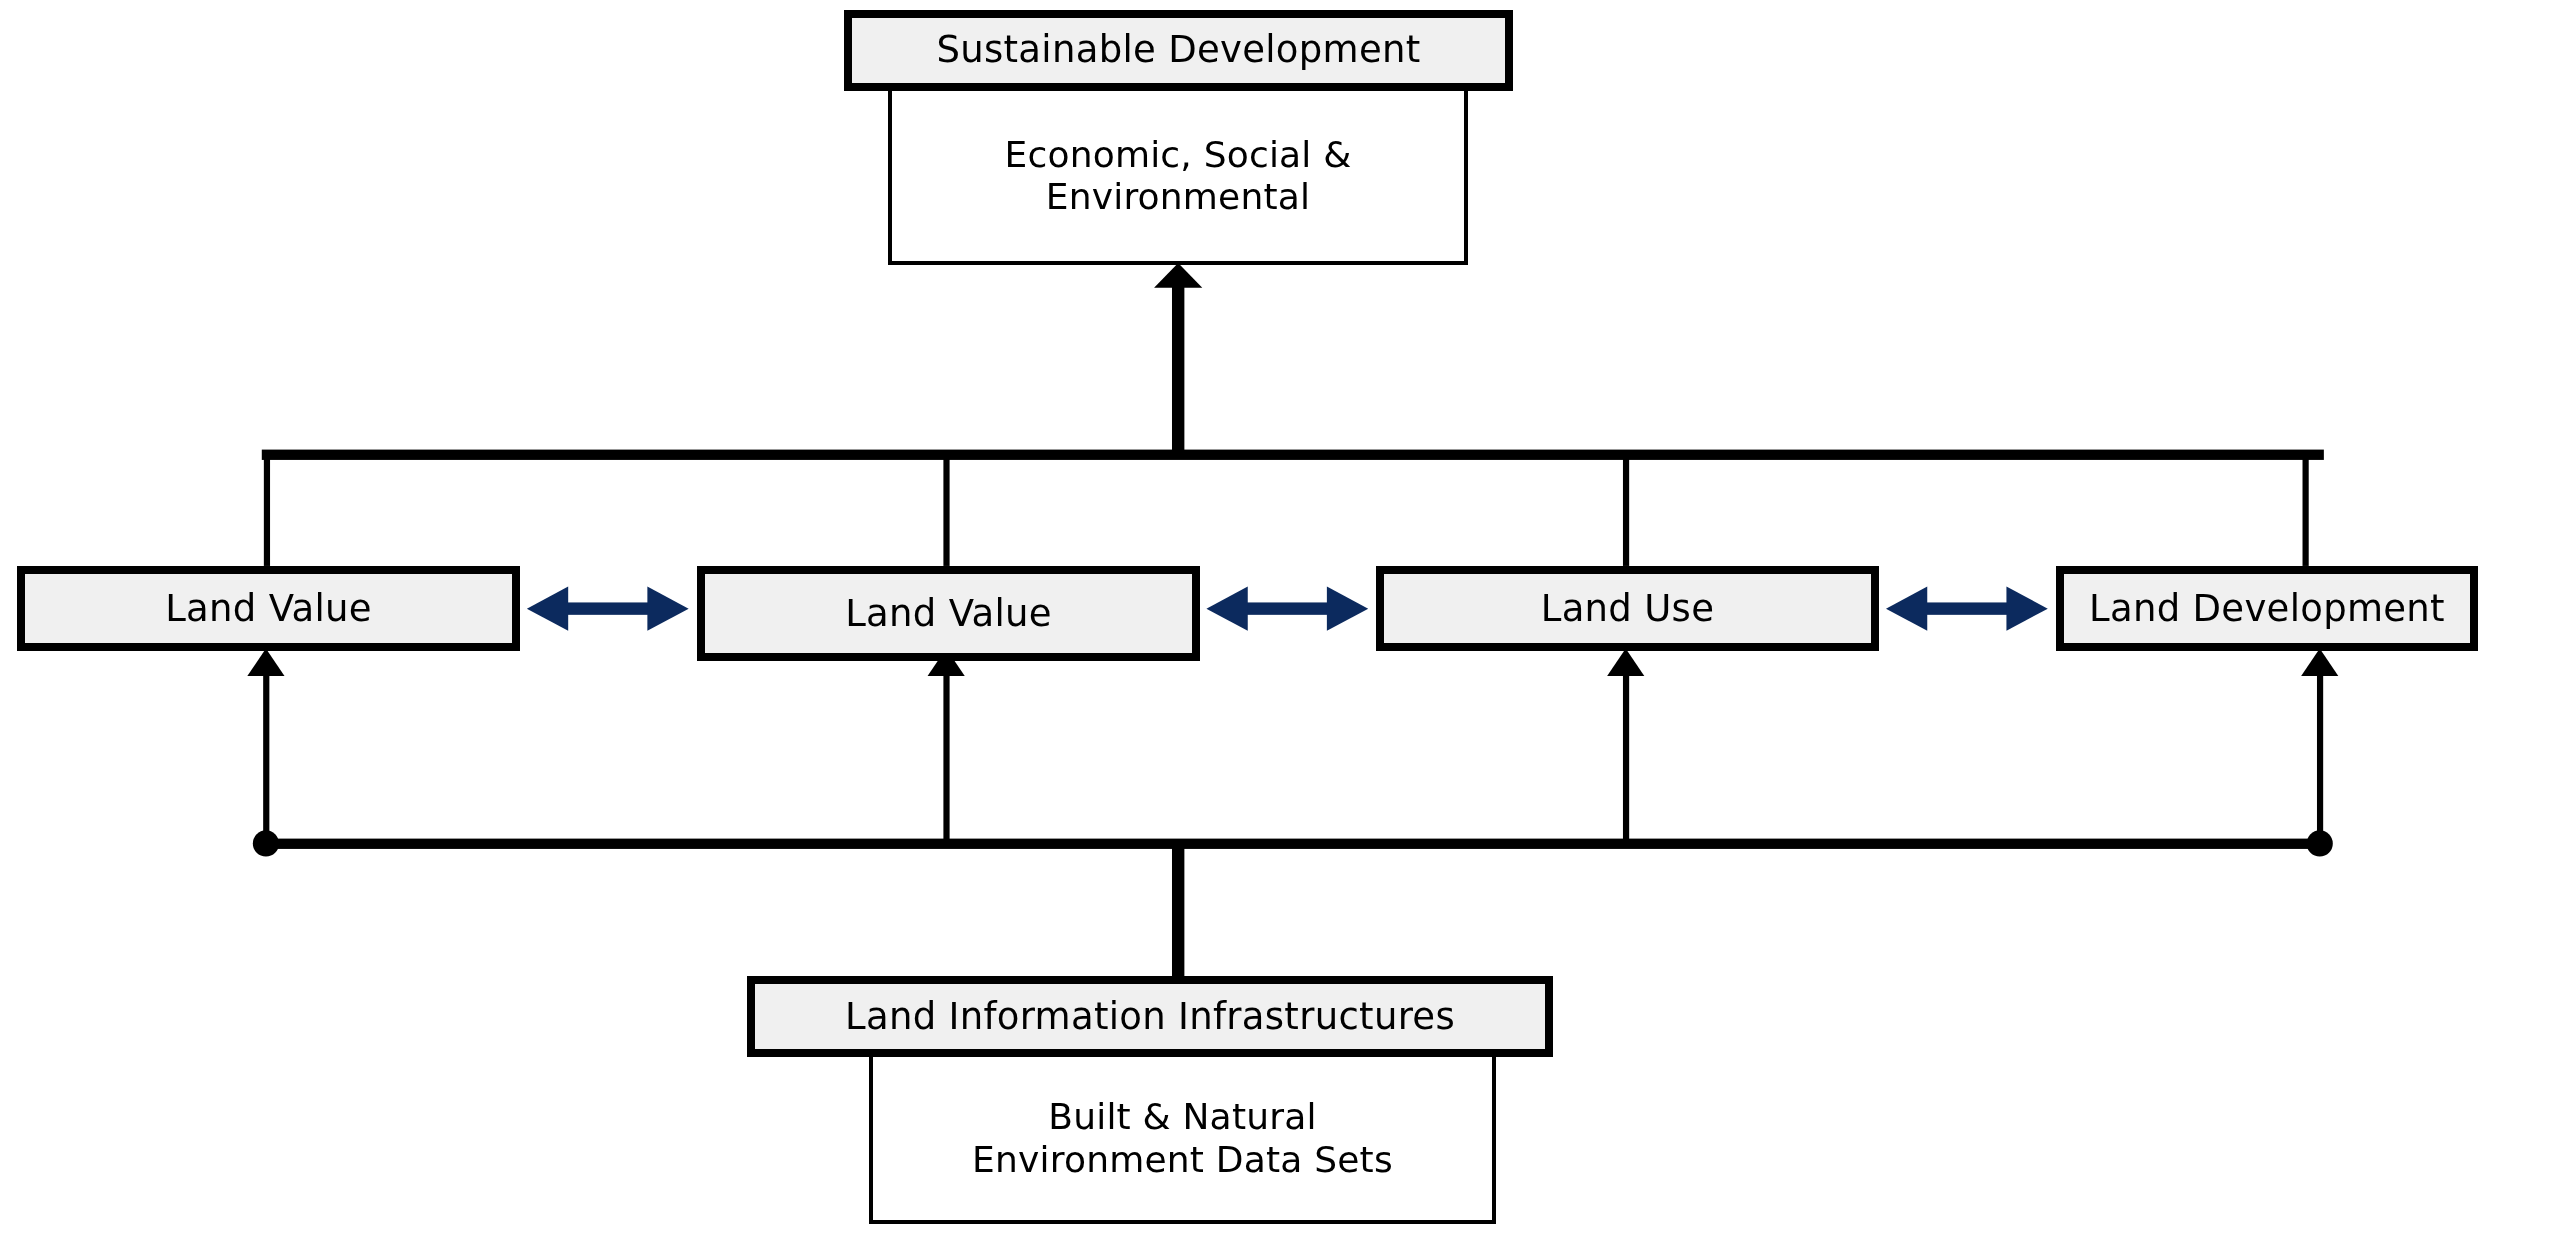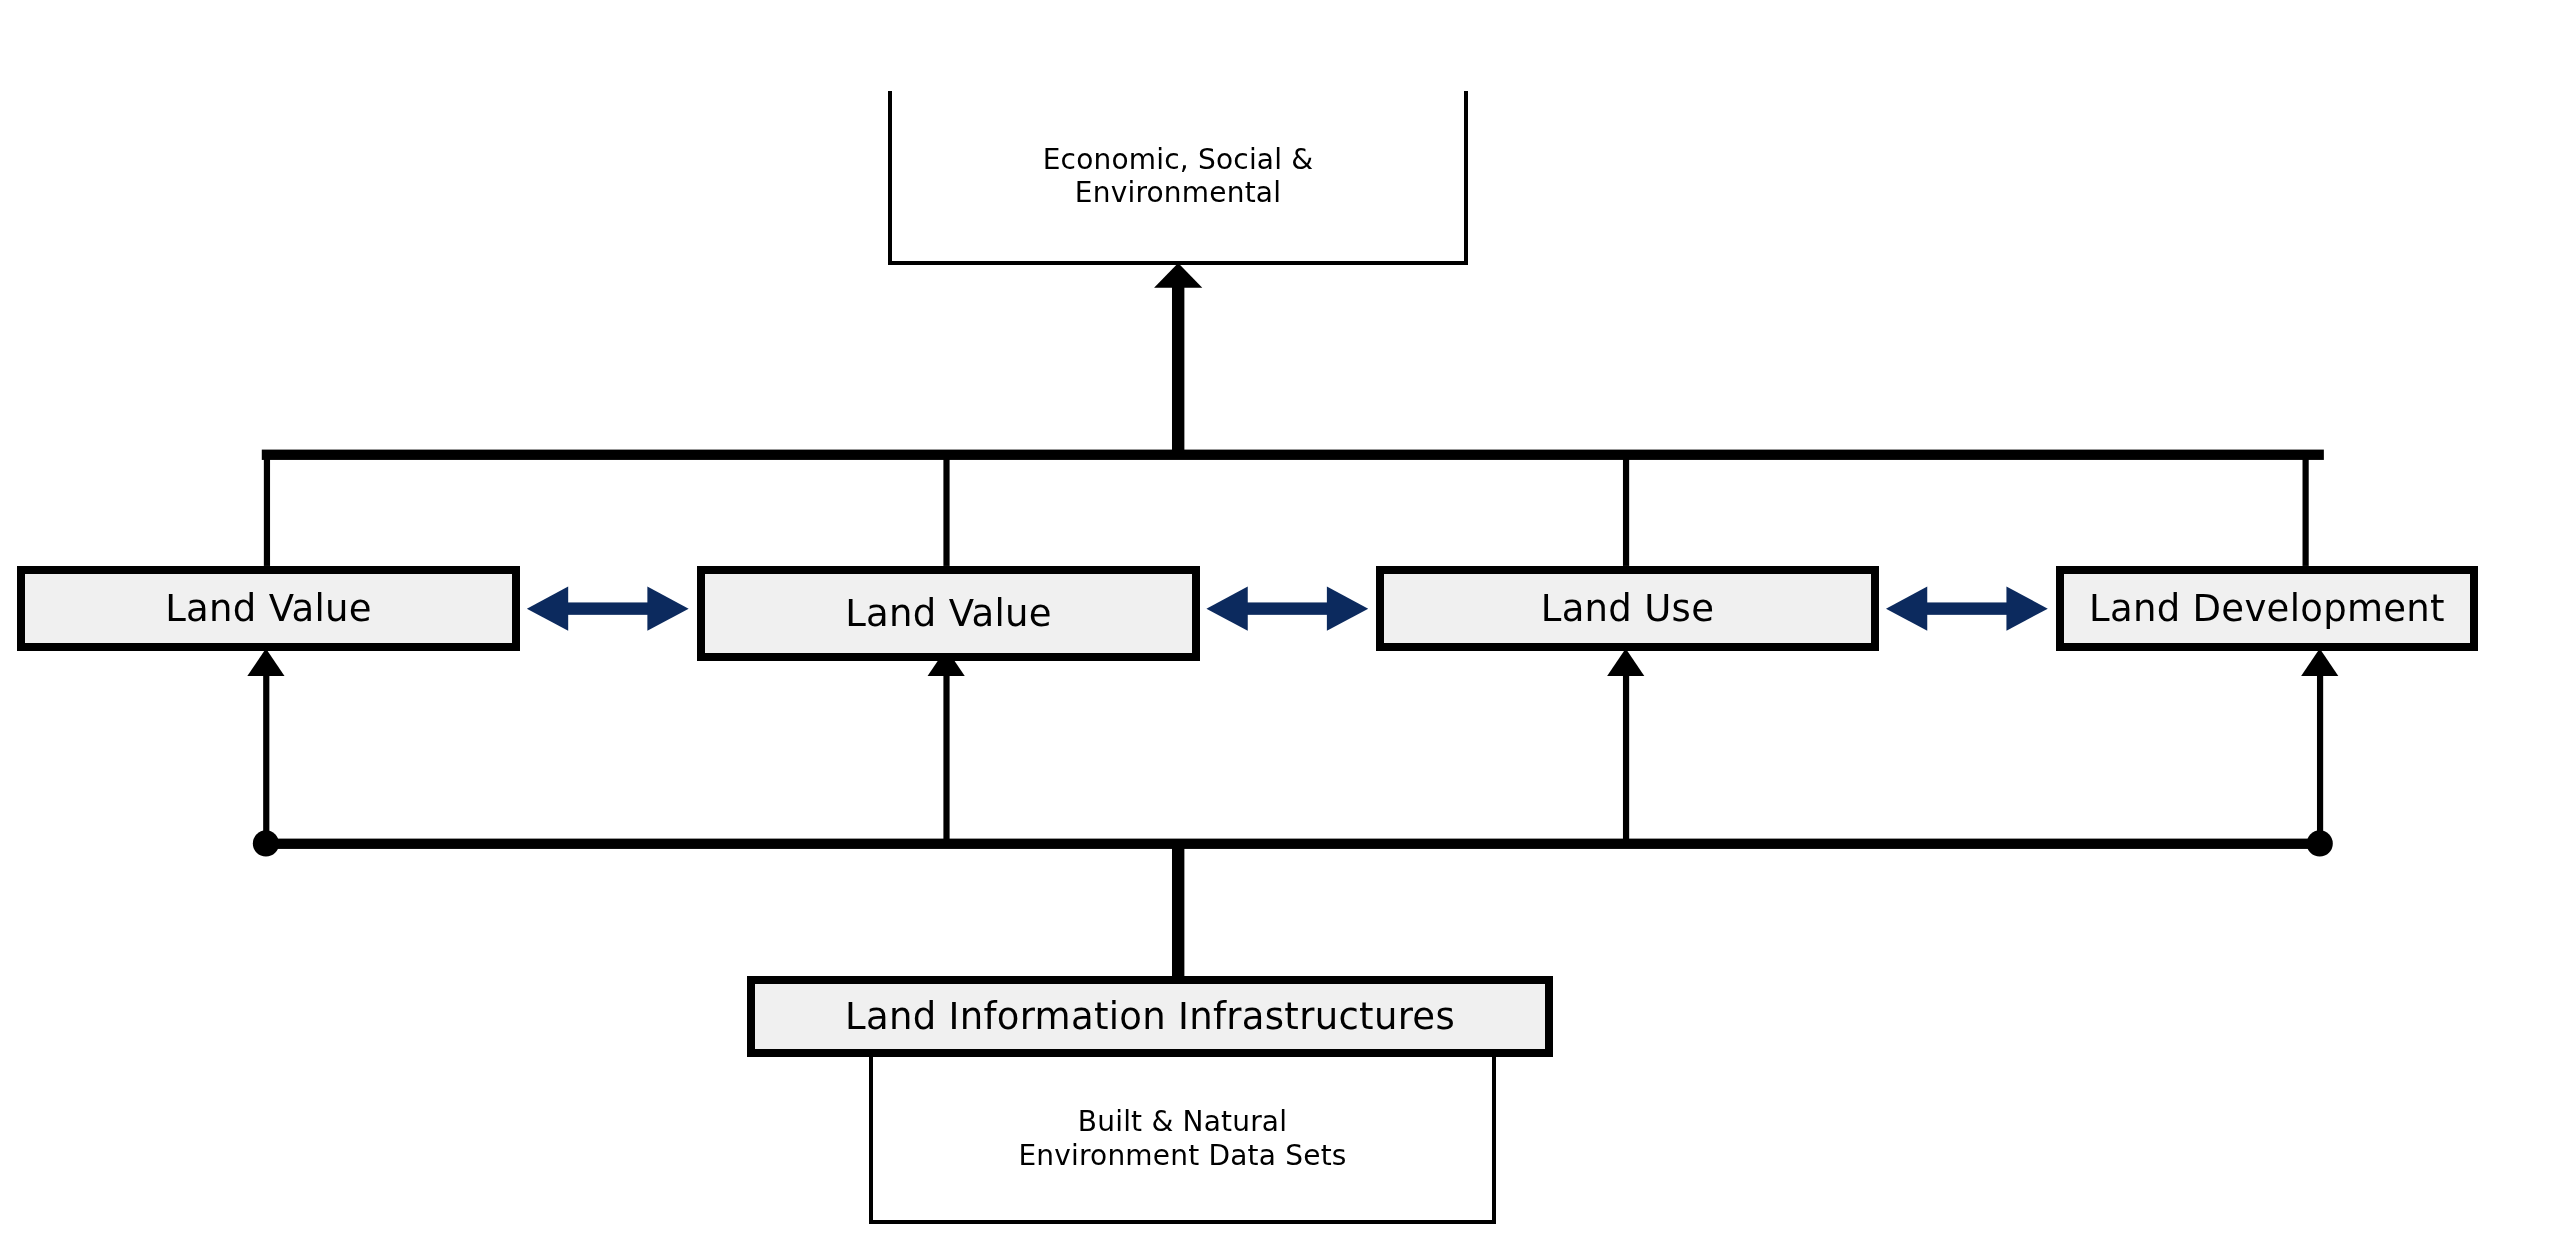--- a/index.html
+++ b/index.html
@@ -46,21 +46,21 @@
     border: 4.8px solid #000000;
     border-top: none;
     z-index: 4;
   }
   .lvl-title {
     font-size: 37px;
     letter-spacing: 0.3px;
     white-space: nowrap;
   }
   .lvl-body {
-    font-size: 28px;
+    font-size: 36px;
     letter-spacing: 0.2px;
     padding: 0 15px;
   }
   .row-title {
     font-size: 37px;
     letter-spacing: 0.3px;
     white-space: nowrap;
   }
   
   #box-sustainable-development-header {
@@ -136,20 +136,23 @@
     </g>
     <g>
       <rect x="3365" y="975" width="9" height="250" fill="#000000"></rect>
       <polygon points="3369,942 3396,982 3342,982" fill="#000000"></polygon>
     </g>
 
     <rect x="1702" y="1225" width="18" height="200" fill="#000000"></rect>
 
   </svg>
 
+  <div class="node-box header-box lvl-title" id="box-sustainable-development-header">
+    <span>Sustainable Development</span>
+  </div>
   <div class="node-box body-box lvl-body" id="box-sustainable-development-body">
     <span>
       <span>Economic, Social &amp;</span><br>
       <span>Environmental</span>
     </span>
   </div>
 
   <div class="node-box header-box row-title" id="box-land-tenure">
     <span>Land Value</span>
   </div>

